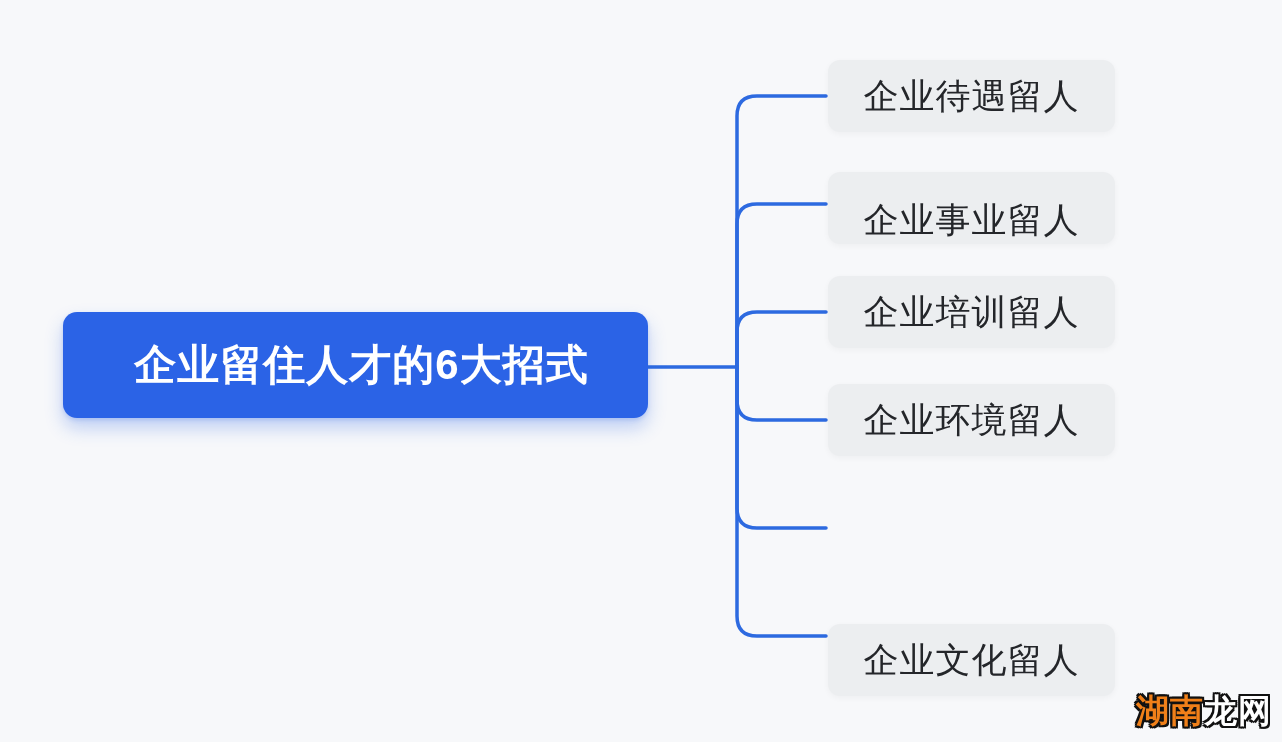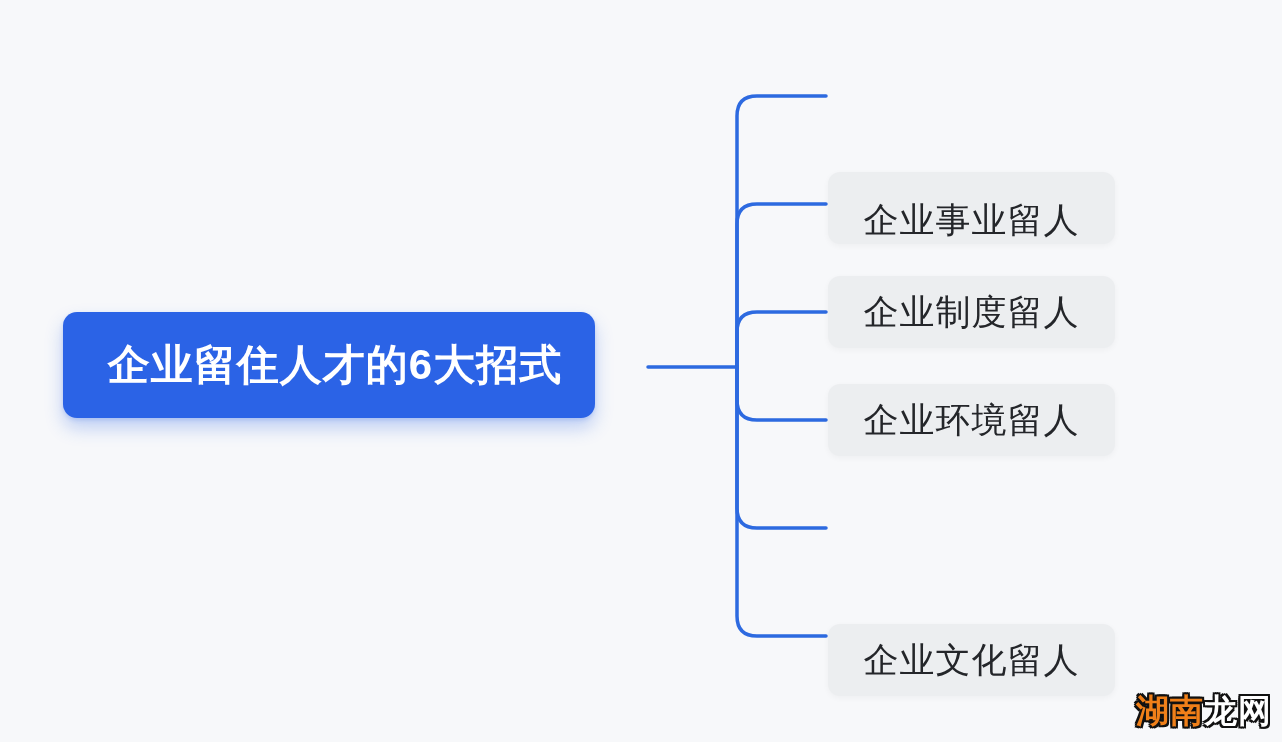--- a/index.html
+++ b/index.html
@@ -20,21 +20,21 @@
   }
   .connectors path {
     fill: none;
     stroke: #2d6ae0;
     stroke-width: 3.5;
     stroke-linecap: round;
   }
   .root-node {
     position: absolute;
     left: 63px; top: 312px;
-    width: 532px; height: 106px;
+    width: 585px; height: 106px;
     background: #2b63e6;
     border-radius: 14px;
     box-shadow: 0 10px 18px rgba(43, 99, 230, 0.28), 0 2px 4px rgba(43, 99, 230, 0.18);
     display: flex;
     align-items: center;
     justify-content: center;
     cursor: pointer;
     padding-left: 12px;
   }
   .root-node .label {
@@ -97,25 +97,28 @@
     <path d="M737 367 V332 Q737 312 757 312 H826"></path>
     <path d="M737 367 V400 Q737 420 757 420 H826"></path>
     <path d="M737 367 V508 Q737 528 757 528 H826"></path>
     <path d="M737 367 V616 Q737 636 757 636 H826"></path>
   </svg>
 
   <div class="root-node">
     <span class="label">企业留住人才的6大招式</span>
   </div>
 
+  <div class="child-node c1">
+    <span class="label">企业待遇留人</span>
+  </div>
   <div class="child-node c2">
     <span class="label">企业事业留人</span>
   </div>
   <div class="child-node c3">
-    <span class="label">企业制度留人</span>
+    <span class="label">企业培训留人</span>
   </div>
   <div class="child-node c4">
     <span class="label">企业环境留人</span>
   </div>
   <div class="child-node c6">
     <span class="label">企业文化留人</span>
   </div>
 
   <div class="watermark">
     <span class="wm-orange">湖南</span><span class="wm-white">龙网</span>

